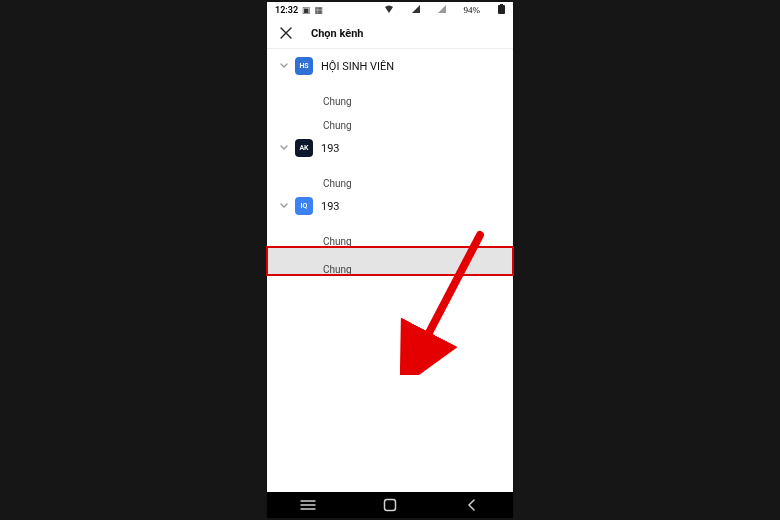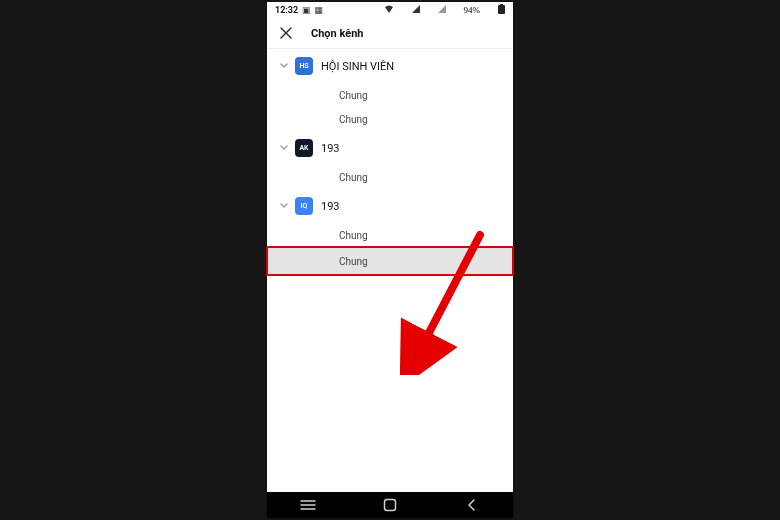--- a/index.html
+++ b/index.html
@@ -82,22 +82,22 @@
     flex-shrink: 0;
   }
   .group-name {
     font-size: 11px;
     font-weight: 400;
     color: #111;
   }
   .channel-row {
     height: 24px;
     display: flex;
-    align-items: center;
-    padding-left: 72px;
+    align-items: flex-end;
+    padding-left: 56px;
     font-size: 10px;
     color: #444;
   }
   .channel-row.highlight {
     background: #e4e4e4;
     outline: 2px solid #d80000;
     outline-offset: -1px;
     height: 28px;
   }
   .nav-bar {

